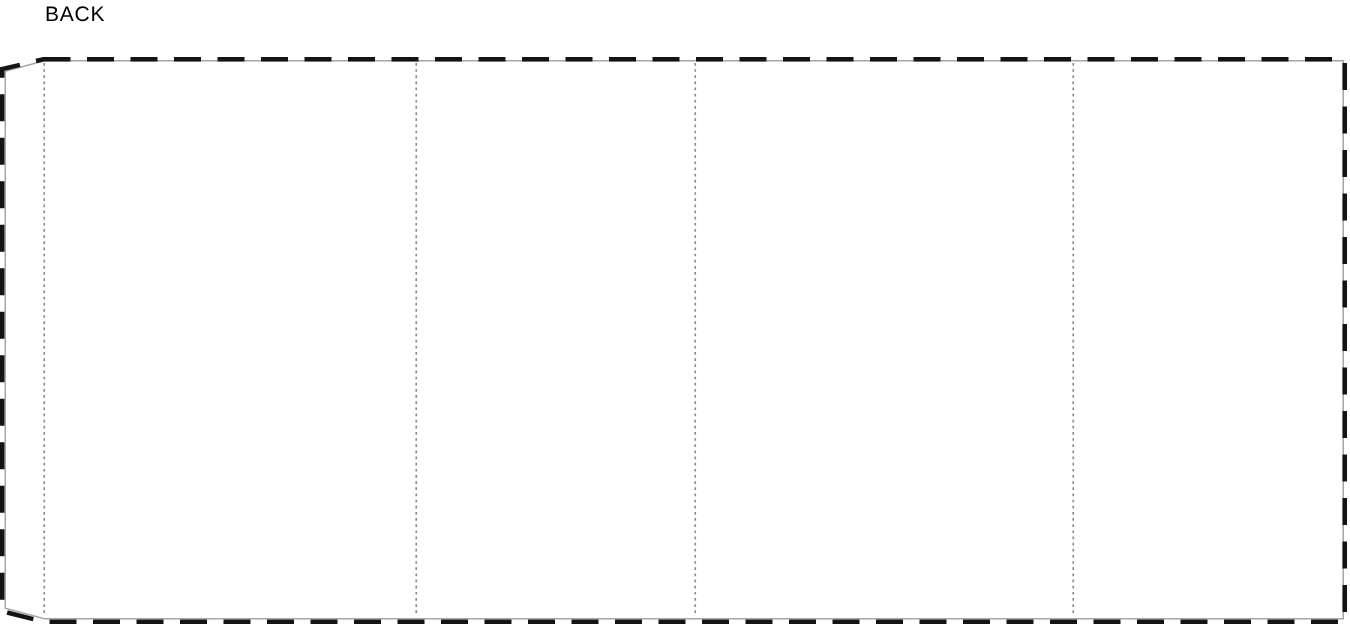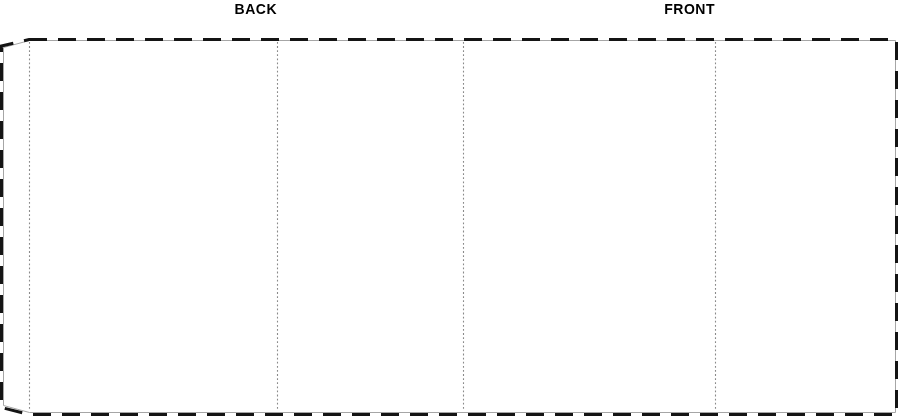--- a/index.html
+++ b/index.html
@@ -34,24 +34,24 @@
   .fold-path {
     fill: none;
     stroke-width: 1.1;
   }
   .panel-label {
     position: absolute;
     top: 1px;
     height: 16px;
     line-height: 16px;
     font-size: 14px;
-    font-weight: bold;
+    font-weight: normal;
     letter-spacing: 0.5px;
     color: #000000;
-    text-align: right;
+    text-align: left;
     white-space: nowrap;
   }
   .label-back  { left: 30px;  width: 247px; }
   .label-front { left: 463px; width: 252px; }
 </style>
 </head>
 <body>
 
 <div class="canvas">
 
@@ -62,15 +62,14 @@
     <path class="cut-path" d="M29 39.5 L896.5 39.5 L896.5 414.5 L29 414.5 L1.5 407.5 L1.5 46 Z" stroke="#141414" stroke-dasharray="18 11"></path>
 
     <path class="fold-path" d="M29.5 42 L29.5 411" stroke="#8a8a8a" stroke-dasharray="1.8 2.3"></path>
     <path class="fold-path" d="M277.5 42 L277.5 411" stroke="#8a8a8a" stroke-dasharray="1.8 2.3"></path>
     <path class="fold-path" d="M463.5 42 L463.5 411" stroke="#8a8a8a" stroke-dasharray="1.8 2.3"></path>
     <path class="fold-path" d="M715.5 42 L715.5 411" stroke="#8a8a8a" stroke-dasharray="1.8 2.3"></path>
   </svg>
 
   <div class="panel-label label-back">BACK</div>
 
-  <div class="panel-label label-front">FRONT</div>
 
 </div>
 
 </body></html>

